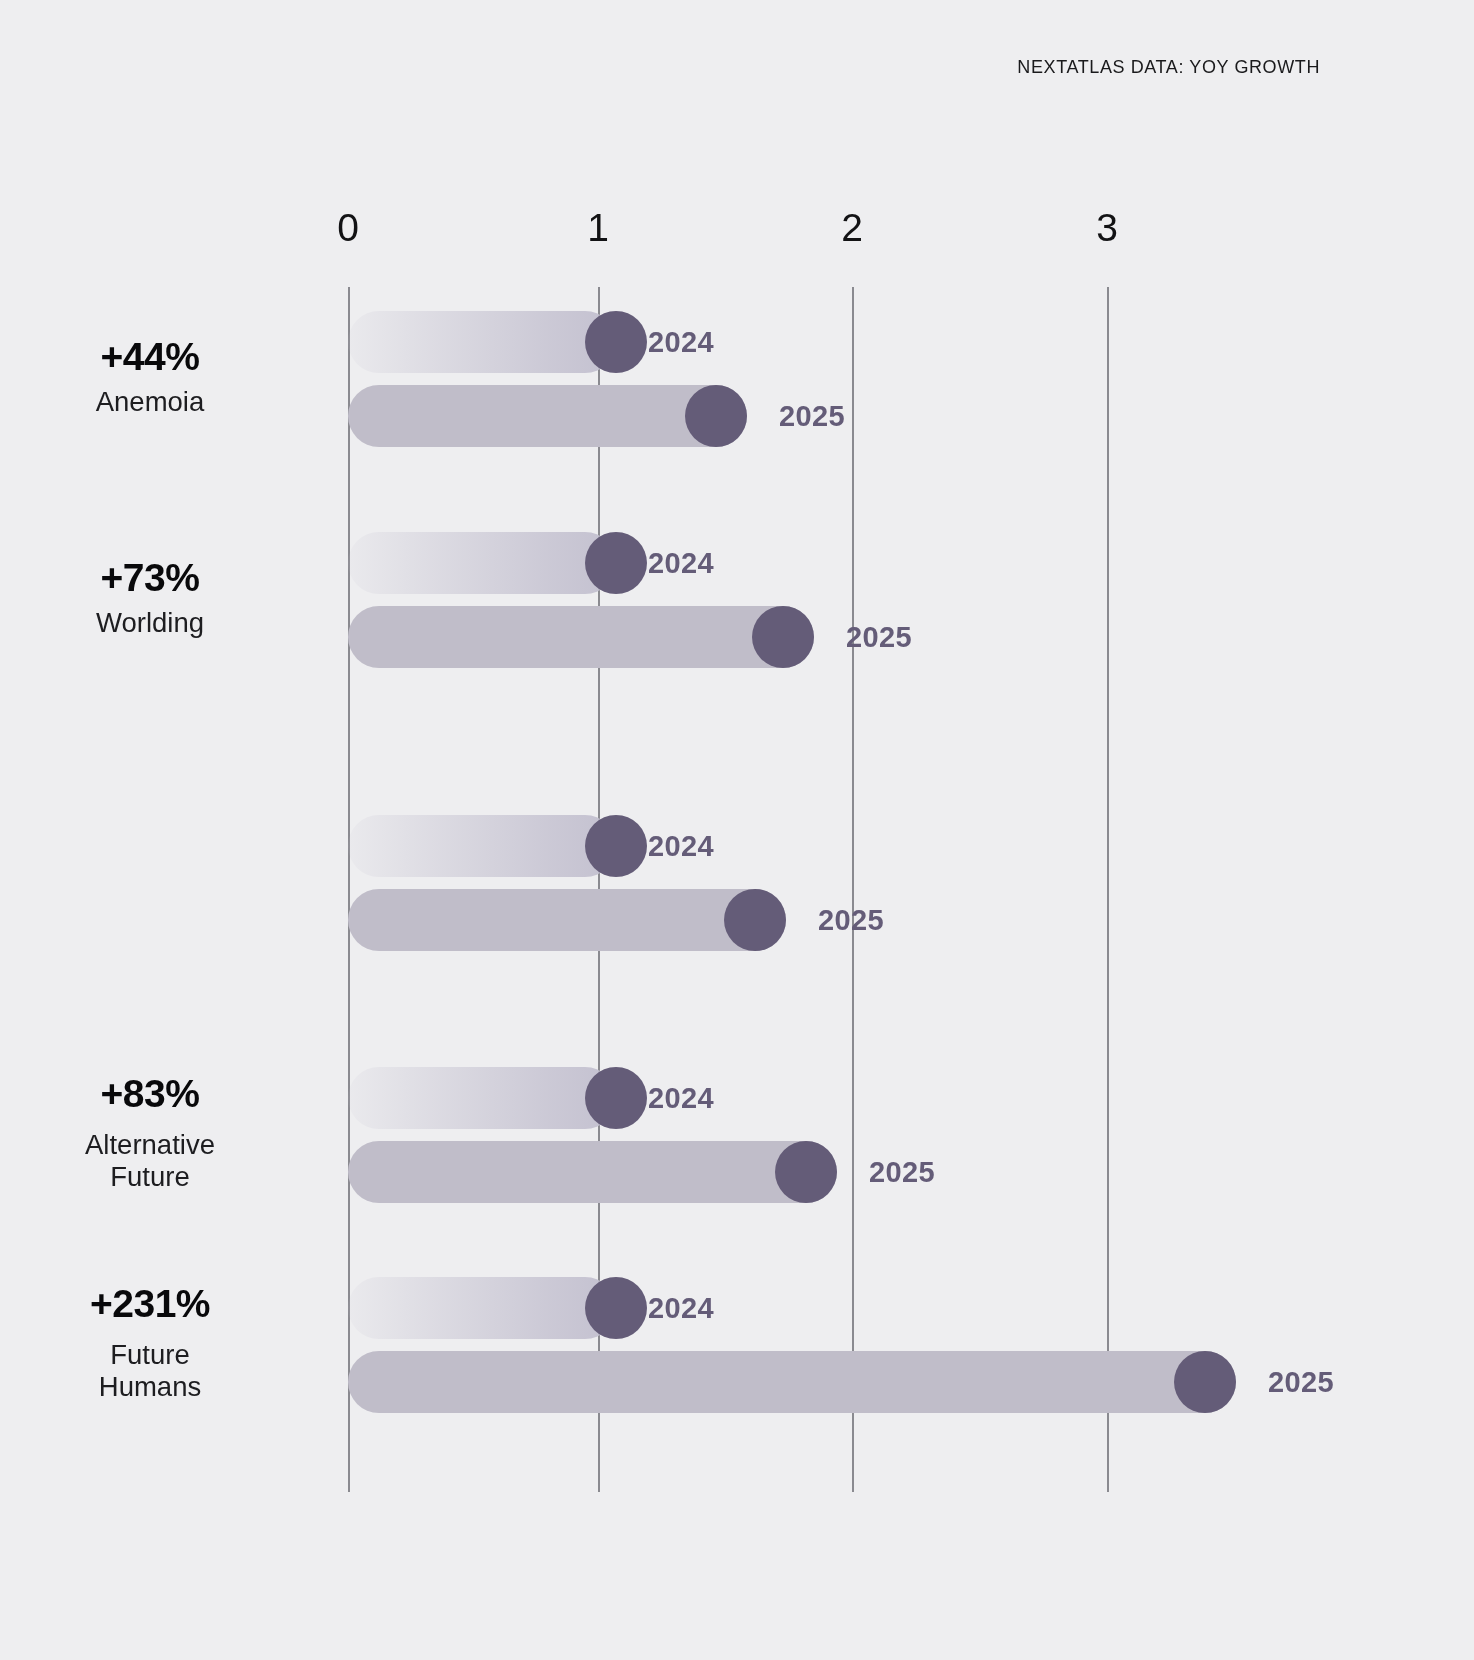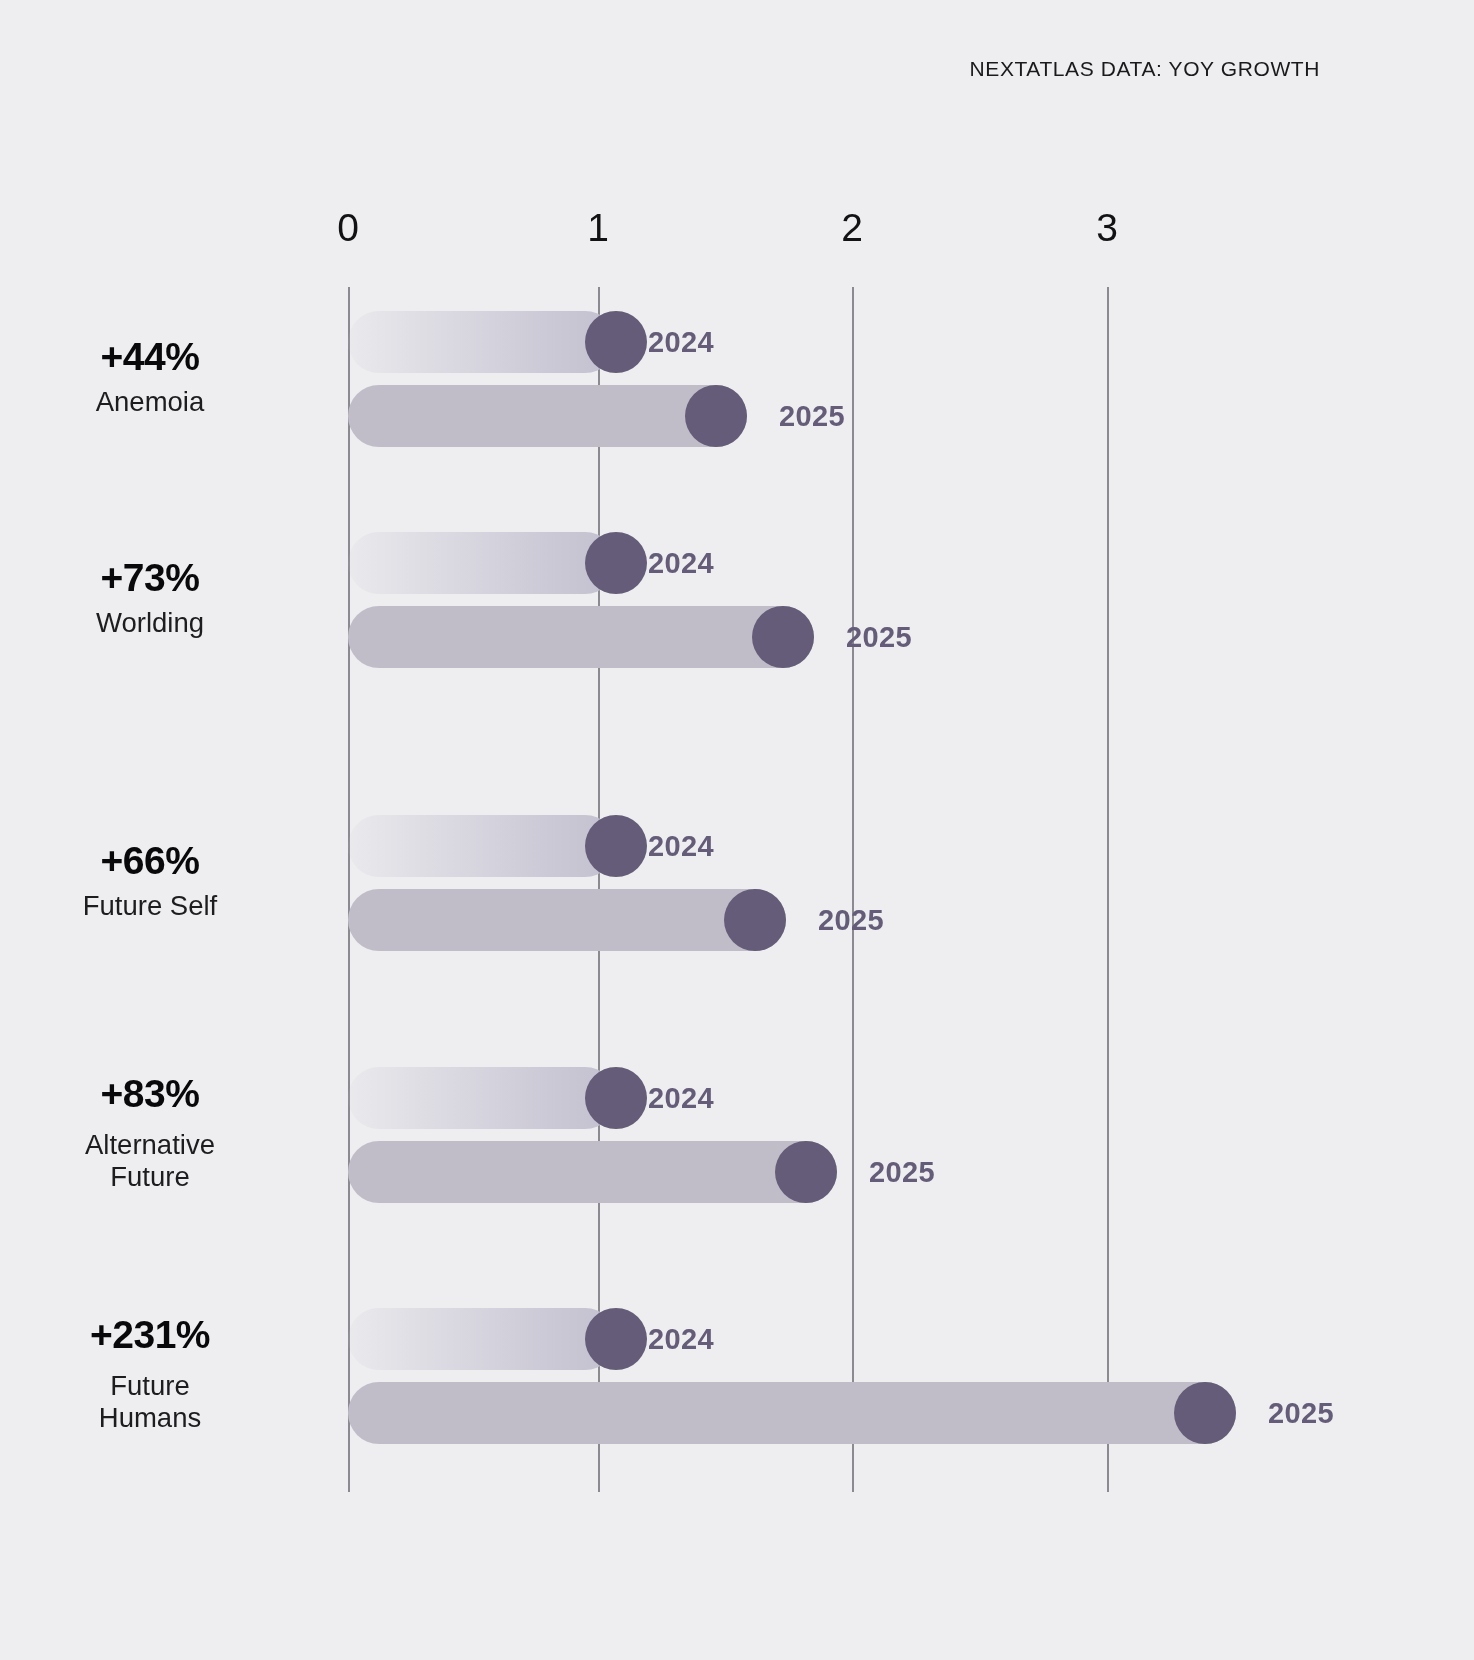--- a/index.html
+++ b/index.html
@@ -13,21 +13,21 @@
     font-family: "Liberation Sans", sans-serif;
     overflow: hidden;
     position: relative;
   }
 
   
   #header-note {
     position: absolute;
     top: 57px;
     right: 154px;
-    font-size: 21px;
+    font-size: 18px;
     letter-spacing: 0.6px;
     color: #1a1a1c;
     font-weight: 400;
     white-space: nowrap;
   }
 
   
   #chart {
     position: absolute;
     left: 0;
@@ -171,26 +171,20 @@
     <div class="bar-track bar-2024" style="left:348px; width:268px;"></div>
     <div class="knob knob-2024" style="left:585px;"></div>
     <div class="year-label year-label-2024" style="left:648px;">2024</div>
 
     <div class="bar-track bar-2025" style="left:348px; width:466px;"></div>
     <div class="knob knob-2025" style="left:752px;"></div>
     <div class="year-label year-label-2025" style="left:846px;">2025</div>
   </div>
 
   <div class="row" style="top:797px;">
-    <div class="row-left">
-      <div class="row-pct">+66%</div>
-      <div class="row-name">
-        <div>Future Self</div>
-      </div>
-    </div>
     <div class="bar-track bar-2024" style="left:348px; width:268px;"></div>
     <div class="knob knob-2024" style="left:585px;"></div>
     <div class="year-label year-label-2024" style="left:648px;">2024</div>
 
     <div class="bar-track bar-2025" style="left:348px; width:438px;"></div>
     <div class="knob knob-2025" style="left:724px;"></div>
     <div class="year-label year-label-2025" style="left:818px;">2025</div>
   </div>
 
   <div class="row" style="top:1049px;">
@@ -203,21 +197,21 @@
     </div>
     <div class="bar-track bar-2024" style="left:348px; width:268px;"></div>
     <div class="knob knob-2024" style="left:585px;"></div>
     <div class="year-label year-label-2024" style="left:648px;">2024</div>
 
     <div class="bar-track bar-2025" style="left:348px; width:489px;"></div>
     <div class="knob knob-2025" style="left:775px;"></div>
     <div class="year-label year-label-2025" style="left:869px;">2025</div>
   </div>
 
-  <div class="row" style="top:1290px;text-decoration:underline;">
+  <div class="row" style="top:1259px;text-decoration:underline;">
     <div class="row-left">
       <div class="row-pct">+231%</div>
       <div class="row-name two-line">
         <div>Future</div>
         <div>Humans</div>
       </div>
     </div>
     <div class="bar-track bar-2024" style="left:348px; width:268px;"></div>
     <div class="knob knob-2024" style="left:585px;"></div>
     <div class="year-label year-label-2024" style="left:648px;">2024</div>

